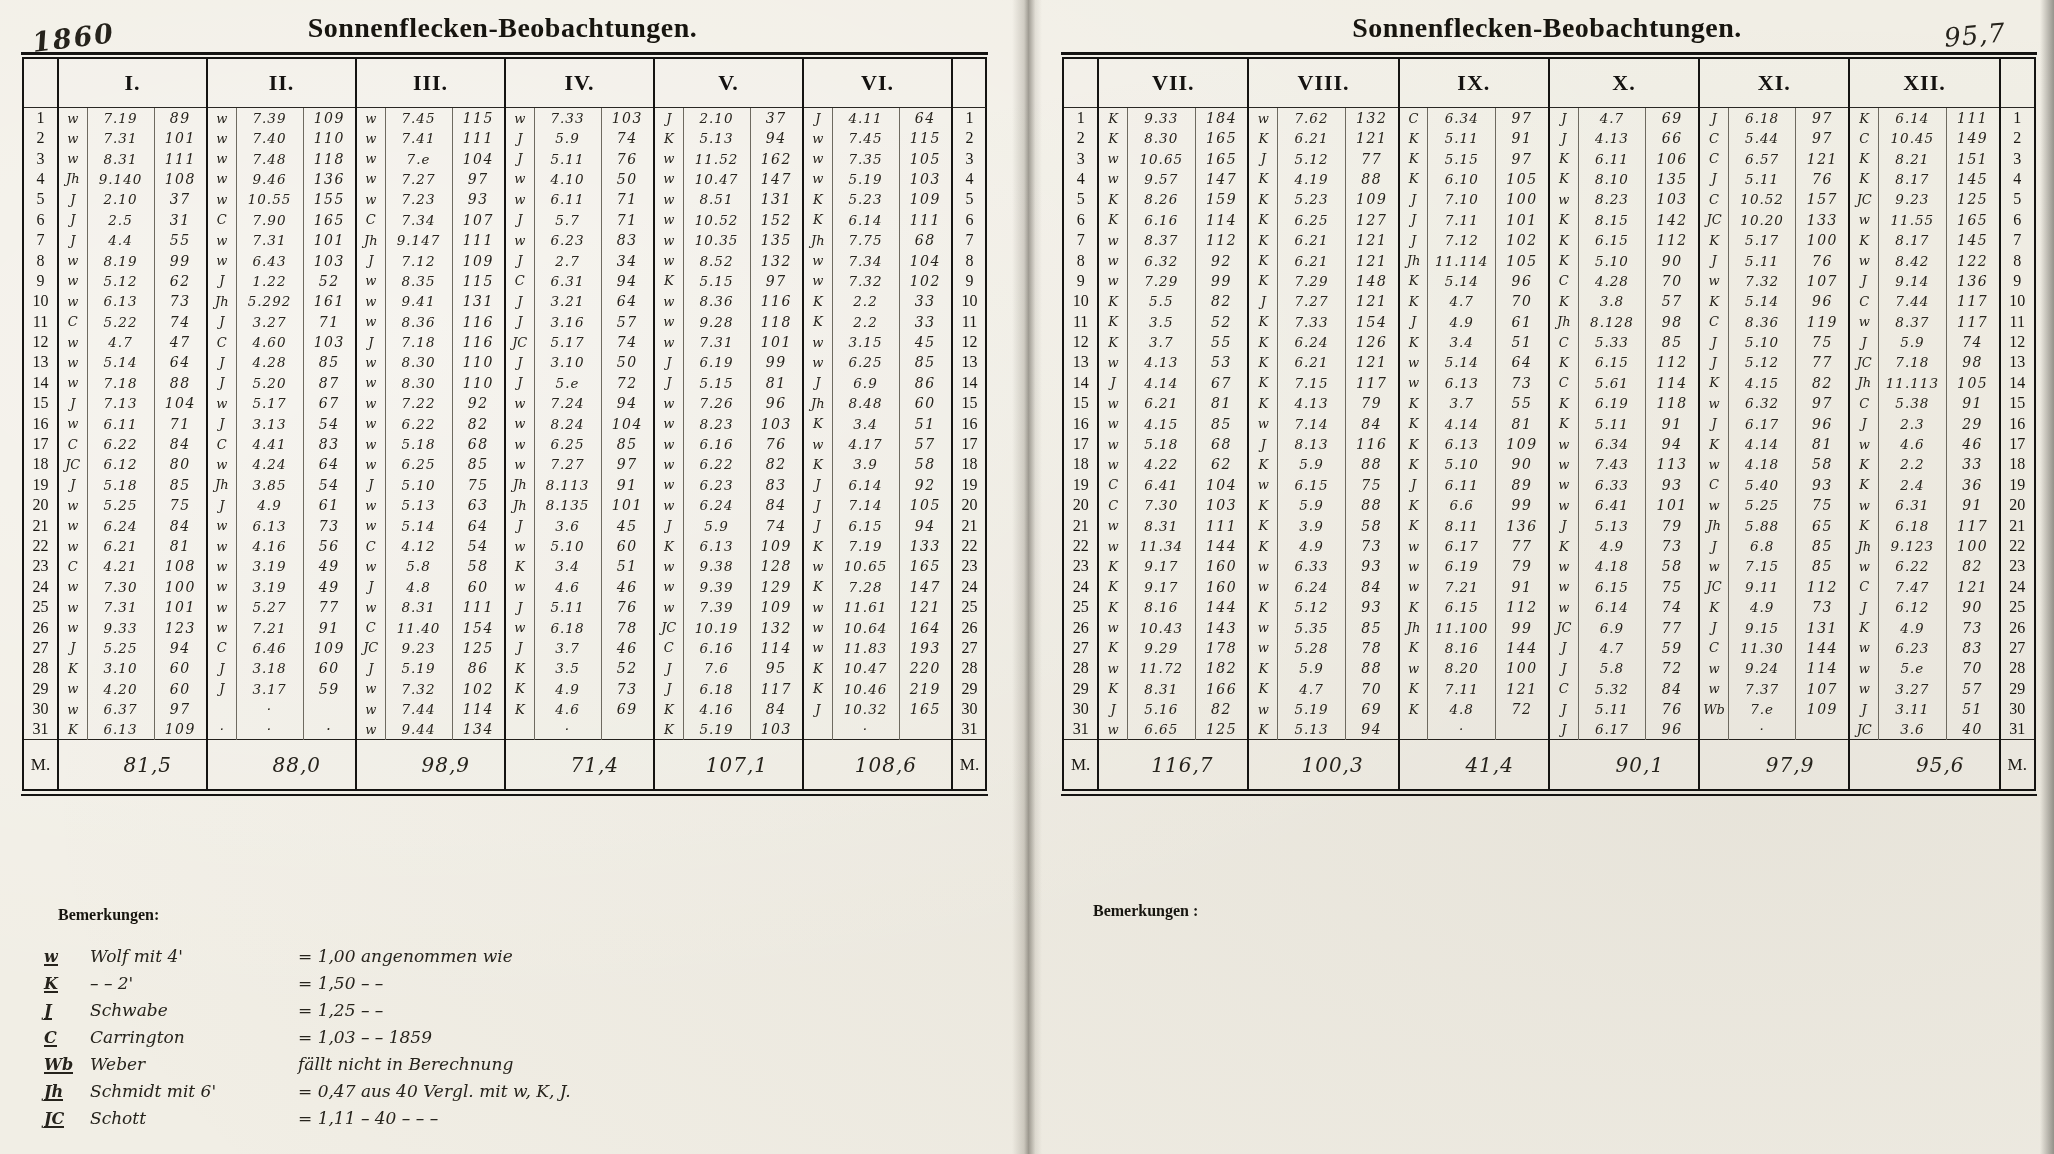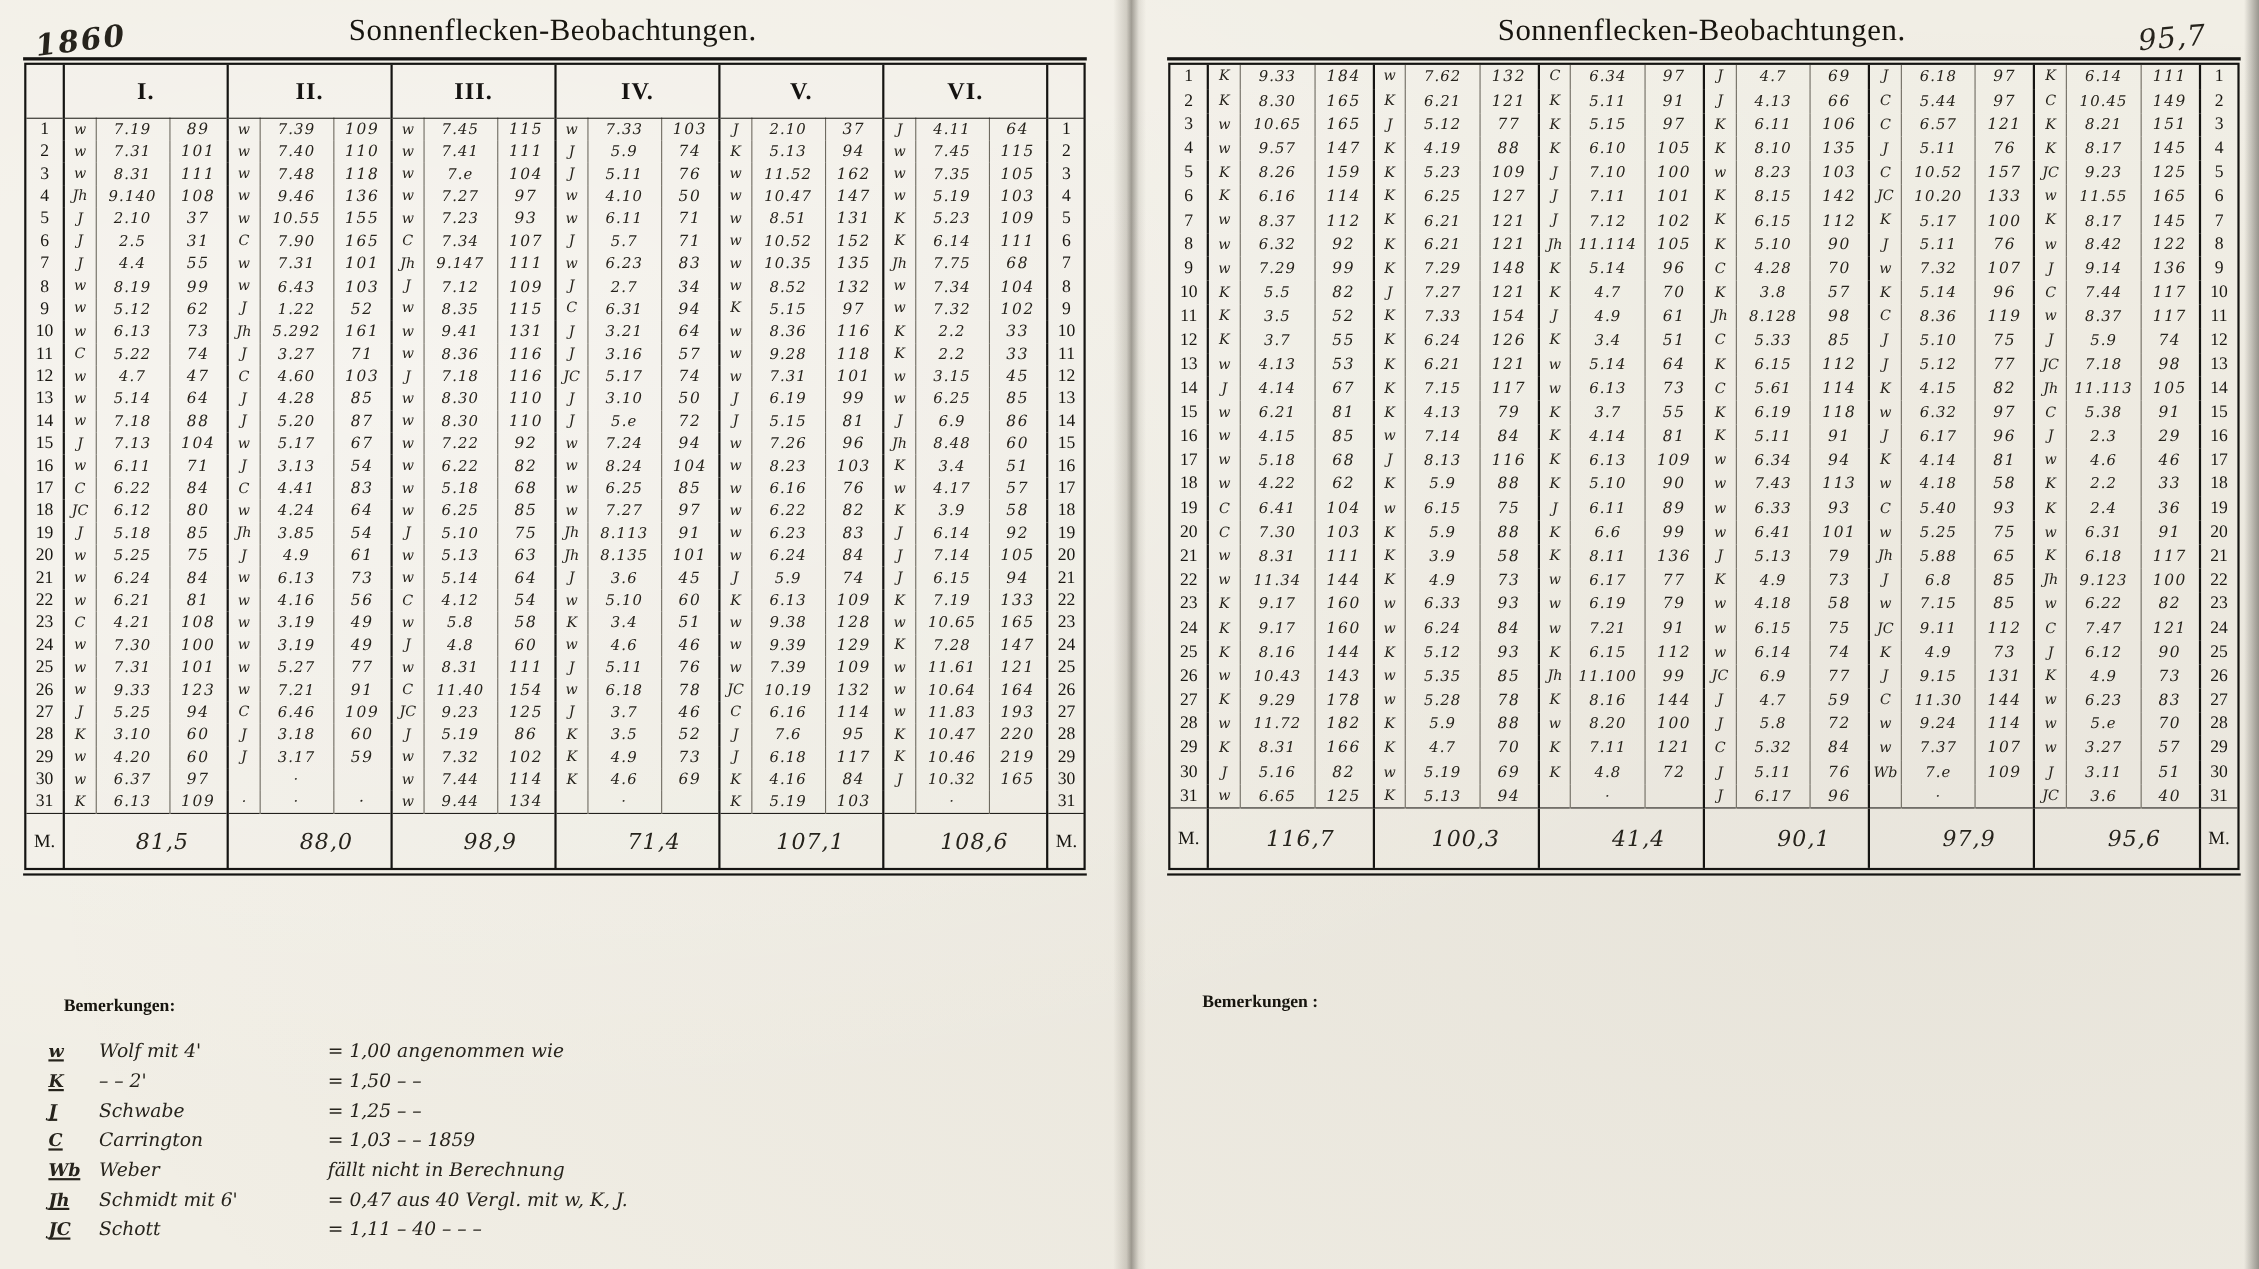--- a/index.html
+++ b/index.html
@@ -13,21 +13,21 @@
     background:
       radial-gradient(ellipse at 18% 30%, rgba(255,255,255,0.35), transparent 60%),
       radial-gradient(ellipse at 85% 70%, rgba(120,110,90,0.08), transparent 70%);}
   .gutter{position:absolute;top:0;bottom:0;left:1012px;width:30px;
     background:linear-gradient(90deg, rgba(70,62,48,0) 0%, rgba(70,62,48,0.20) 40%,
       rgba(45,40,30,0.42) 55%, rgba(70,62,48,0.10) 78%, rgba(70,62,48,0) 100%);}
   .scan-edge{position:absolute;top:0;bottom:0;left:2040px;width:14px;
     background:linear-gradient(90deg, rgba(40,38,32,0) 0%, rgba(40,38,32,0.45) 100%);}
 
   .page-title{position:absolute;top:12px;text-align:center;
-    font-size:28px;font-weight:400;letter-spacing:0.5px;color:#17150f;}
+    font-size:28px;font-weight:700;letter-spacing:0.5px;color:#17150f;}
   .hw{font-family:"DejaVu Serif", serif;font-style:italic;color:#26231c;}
   .annot{position:absolute;font-family:"DejaVu Serif", serif;font-style:italic;
     font-weight:700;color:#26231c;}
   #year-annot{left:32px;top:22px;font-size:27px;transform:rotate(-7deg);letter-spacing:2px;}
   #pageno-annot{left:1944px;top:20px;font-size:26px;transform:rotate(-5deg);letter-spacing:1px;font-weight:400;}
 
   .table-frame{position:absolute;border:2px solid #151412;background:rgba(255,255,255,0.06);}
   #left-table-mount{left:22px;top:57px;width:961px;height:730px;}
   #right-table-mount{left:1062px;top:57px;width:970px;height:730px;}
   .table-frame::before{content:"";position:absolute;left:-3px;right:-3px;top:-7px;height:3px;background:#151412;}
@@ -821,20 +821,30 @@
         <col class="c-val">
         <col class="c-obs">
         <col class="c-time">
         <col class="c-val">
         <col class="c-obs">
         <col class="c-time">
         <col class="c-val">
         <col class="c-day">
       </colgroup>
       <tbody>
+        <tr class="head-row">
+          <th class="day-h"></th>
+          <th colspan="3" class="month-h">VII.</th>
+          <th colspan="3" class="month-h">VIII.</th>
+          <th colspan="3" class="month-h">IX.</th>
+          <th colspan="3" class="month-h">X.</th>
+          <th colspan="3" class="month-h">XI.</th>
+          <th colspan="3" class="month-h">XII.</th>
+          <th class="day-h"></th>
+        </tr>
         <tr class="body-row">
           <td class="day d-left">1</td>
           <td class="obs hw">K</td>
           <td class="time hw">9.33</td>
           <td class="val hw">184</td>
           <td class="obs hw">w</td>
           <td class="time hw">7.62</td>
           <td class="val hw">132</td>
           <td class="obs hw">C</td>
           <td class="time hw">6.34</td>

